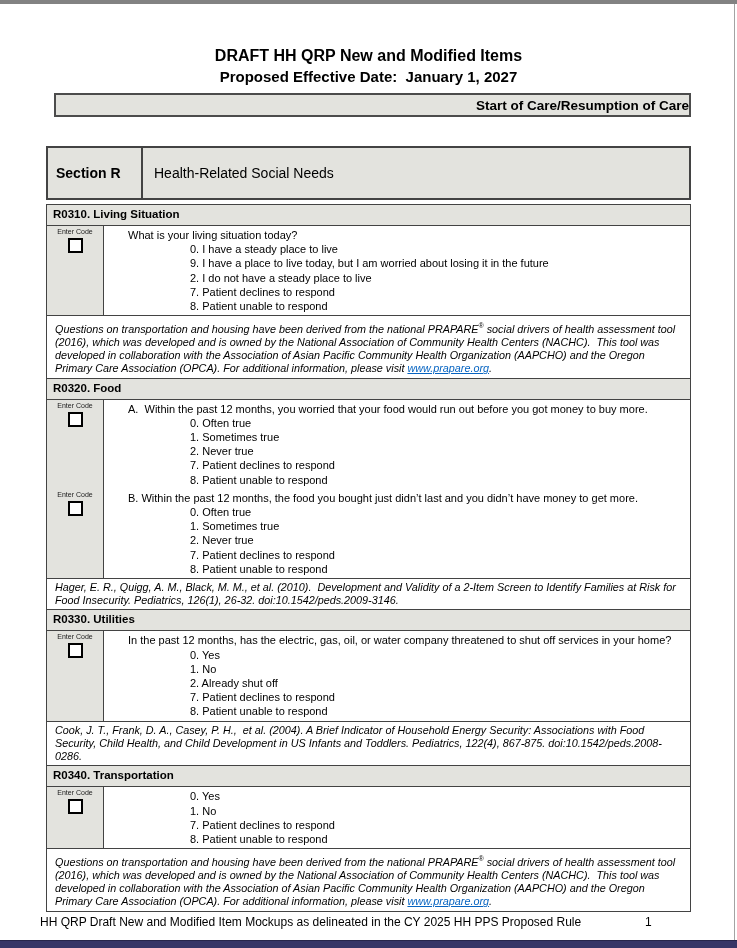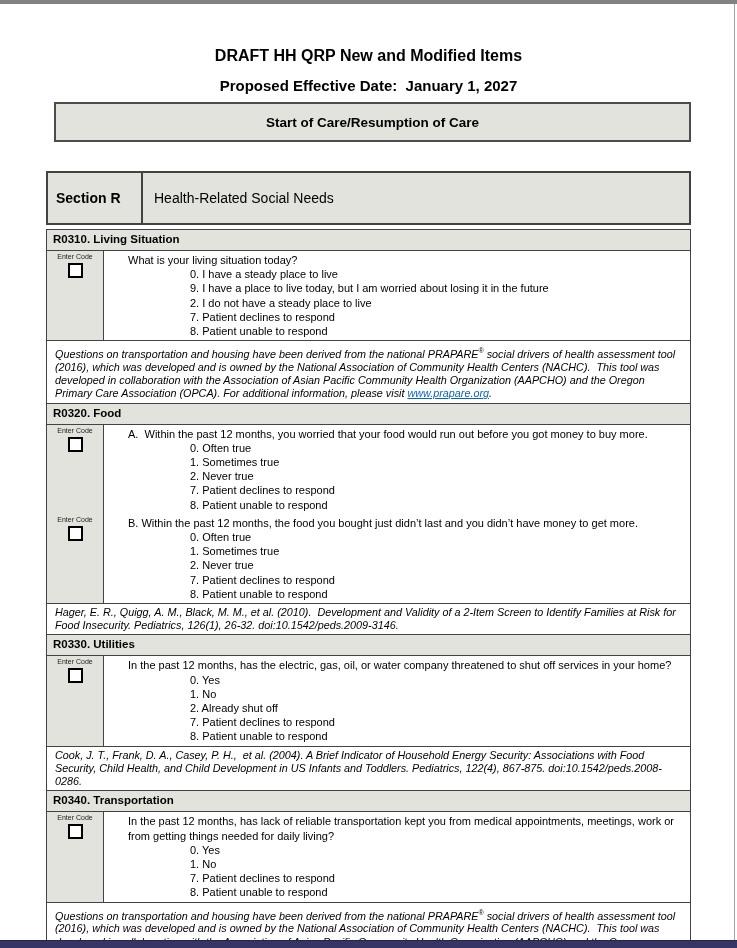--- a/index.html
+++ b/index.html
@@ -11,26 +11,26 @@
     color:#000;
     overflow:hidden;
   }
   .top-bar { position:absolute; top:0; left:0; width:737px; height:4px; background:#828282; }
   .right-edge { position:absolute; top:4px; left:734px; width:1px; height:936px; background:#a3a3a3; }
   .bottom-bar { position:absolute; bottom:0; left:0; width:737px; height:8px; background:#373566; border-top:1px solid #27254a; }
 
   .content { position:absolute; top:4px; left:0; width:737px; }
 
   .title1 { margin-top:42px; text-align:center; font-weight:bold; font-size:16px; line-height:20px; white-space:pre; }
-  .title2 { margin-top:10px; text-align:center; font-weight:bold; font-size:15px; line-height:20px; white-space:pre; }
+  .title2 { margin-top:1px; text-align:center; font-weight:bold; font-size:15px; line-height:20px; white-space:pre; }
 
   .banner {
-    margin:6px 46px 0 54px; height:40px;
+    margin:6px 46px 0 54px; height:24px;
     background:#e3e3de; border:2px solid #4c4c4c;
-    display:flex; align-items:center; justify-content:center;
+    display:flex; align-items:center; justify-content:flex-end;
     font-weight:bold; font-size:13.5px;
   }
 
   .section-table {
     margin:29px 46px 0 46px; height:54px;
     background:#e3e3de; border:2px solid #434343;
     display:flex;
   }
   .section-label { width:95px; flex:0 0 95px; border-right:2px solid #434343; display:flex; align-items:center; padding-left:8px; font-weight:bold; font-size:14px; }
   .section-title { flex:1; display:flex; align-items:center; padding-left:11px; font-weight:normal; font-size:14px; }
@@ -153,21 +153,20 @@
     <div class="row citation">Cook, J. T., Frank, D. A., Casey, P. H.,  et al. (2004). A Brief Indicator of Household Energy Security: Associations with Food Security, Child Health, and Child Development in US Infants and Toddlers. Pediatrics, 122(4), 867-875. doi:10.1542/peds.2008-0286.</div>
 
     <div class="row hdr">R0340. Transportation</div>
     <div class="row">
       <div class="qrow">
         <div class="ecell">
           <div class="eclabel">Enter Code</div>
           <div class="ebox"></div>
         </div>
         <div class="qcontent">
-          <div class="qtext">In the past 12 months, has lack of reliable transportation kept you from medical appointments, meetings, work or from getting things needed for daily living?</div>
           <div class="opt">0. Yes</div>
           <div class="opt">1. No</div>
           <div class="opt">7. Patient declines to respond</div>
           <div class="opt">8. Patient unable to respond</div>
         </div>
       </div>
     </div>
     <div class="row note"><span>Questions on transportation and housing have been derived from the national PRAPARE</span><sup>®</sup><span> social drivers of health assessment tool (2016), which was developed and is owned by the National Association of Community Health Centers (NACHC).  This tool was developed in collaboration with the Association of Asian Pacific Community Health Organization (AAPCHO) and the Oregon Primary Care Association (OPCA). For additional information, please visit </span><span class="link">www.prapare.org</span><span>.</span></div>
 
   </div>

